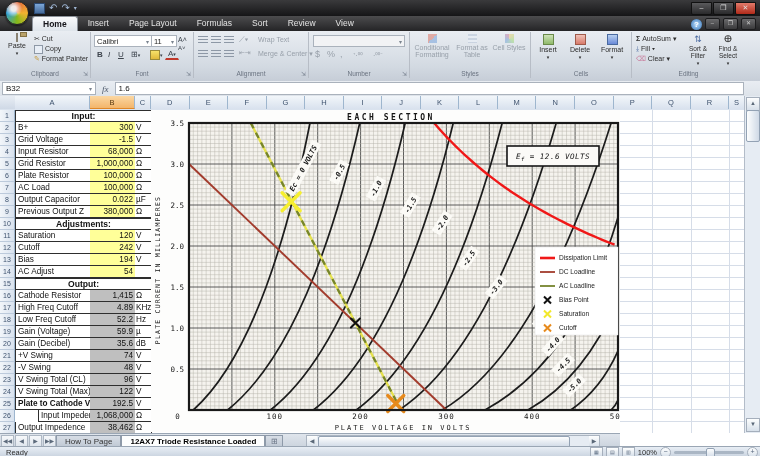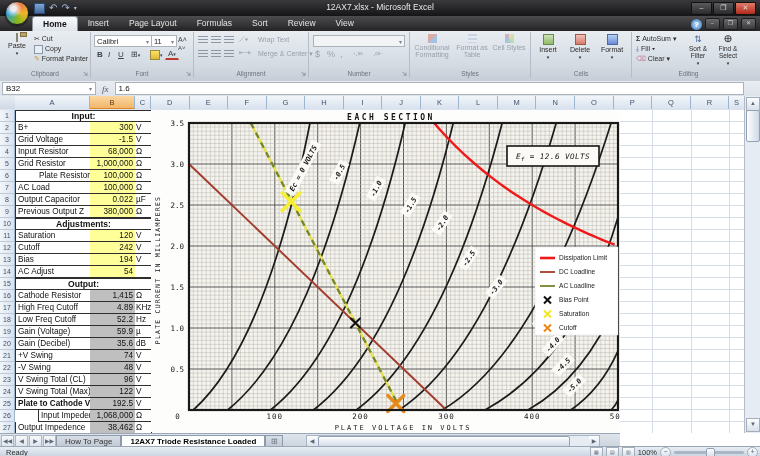--- a/index.html
+++ b/index.html
@@ -130,21 +130,20 @@
 <div id="app">
 
   <div id="titlebar">
     <div id="orb"></div>
     <div class="qat">
       <span id="save-ic"></span>
       <span class="qicon">↶</span>
       <span class="qicon">↷</span>
       <span class="qicon" style="font-size:6px">▾</span>
     </div>
-    <div id="title-text">12AX7.xlsx - Microsoft Excel</div>
     <div class="winbtns">
       <div class="wbtn">–</div>
       <div class="wbtn">❐</div>
       <div class="wbtn close">✕</div>
     </div>
   </div>
 
   <div id="tabrow">
     <div style="float:left;width:32px;height:1px"></div>
     <div id="ribbon-tabs">
@@ -350,21 +349,21 @@
         <div class="cell unit" style="top: 12px;">V</div>
         <div class="cell lab" style="top: 24px;">Grid Voltage</div>
         <div class="cell val fill-input" style="top: 24px;">-1.5</div>
         <div class="cell unit" style="top: 24px;">V</div>
         <div class="cell lab" style="top: 36px;">Input Resistor</div>
         <div class="cell val fill-input" style="top: 36px;">68,000</div>
         <div class="cell unit" style="top: 36px;">Ω</div>
         <div class="cell lab" style="top: 48px;">Grid Resistor</div>
         <div class="cell val fill-input" style="top: 48px;">1,000,000</div>
         <div class="cell unit" style="top: 48px;">Ω</div>
-        <div class="cell lab" style="top: 60px; text-align: right;">Plate Resistor</div>
+        <div class="cell lab" style="top: 60px;">Plate Resistor</div>
         <div class="cell val fill-input" style="top: 60px;">100,000</div>
         <div class="cell unit" style="top: 60px;">Ω</div>
         <div class="cell lab" style="top: 72px;">AC Load</div>
         <div class="cell val fill-input" style="top: 72px;">100,000</div>
         <div class="cell unit" style="top: 72px;">Ω</div>
         <div class="cell lab" style="top: 84px;">Output Capacitor</div>
         <div class="cell val fill-input" style="top: 84px;">0.022</div>
         <div class="cell unit" style="top: 84px;">µF</div>
         <div class="cell lab" style="top: 96px;">Previous Output Z</div>
         <div class="cell val fill-input" style="top: 96px;">380,000</div>

